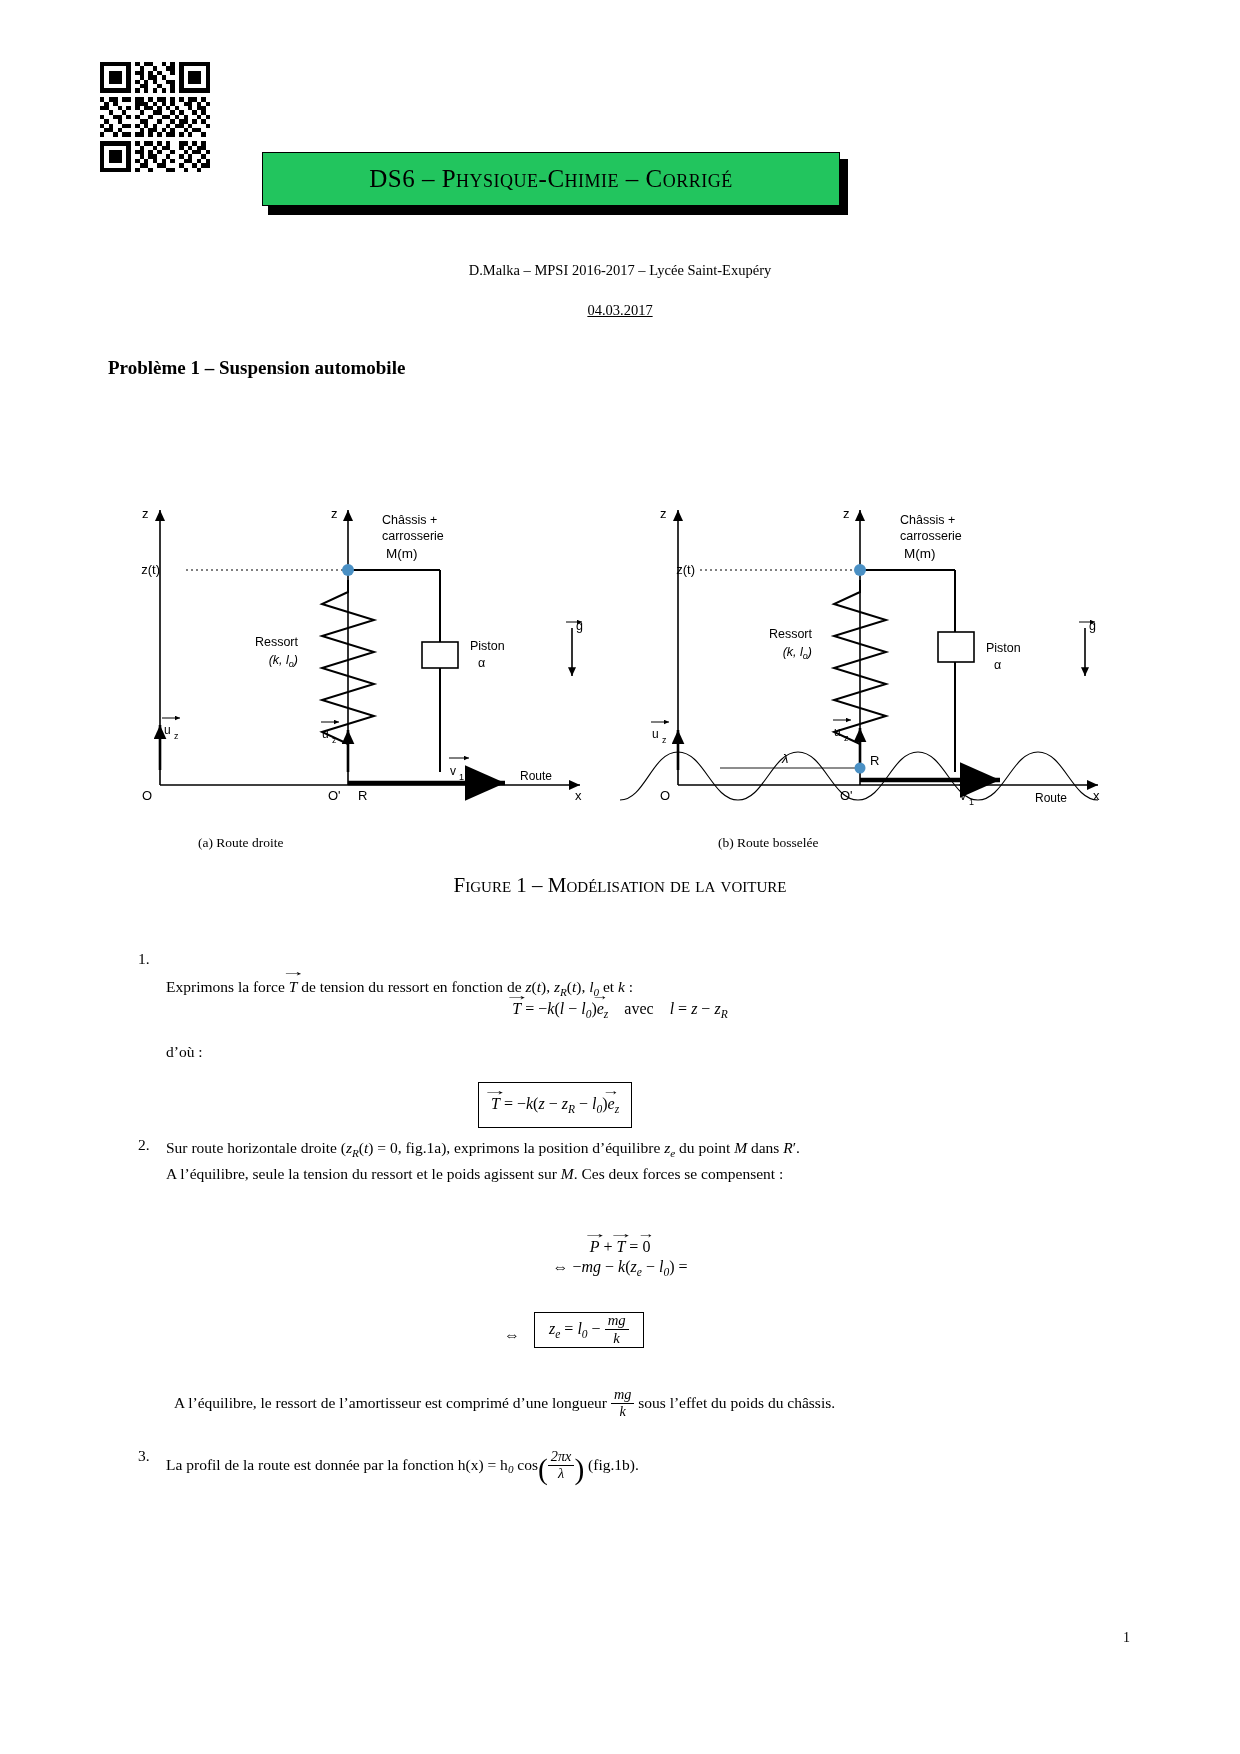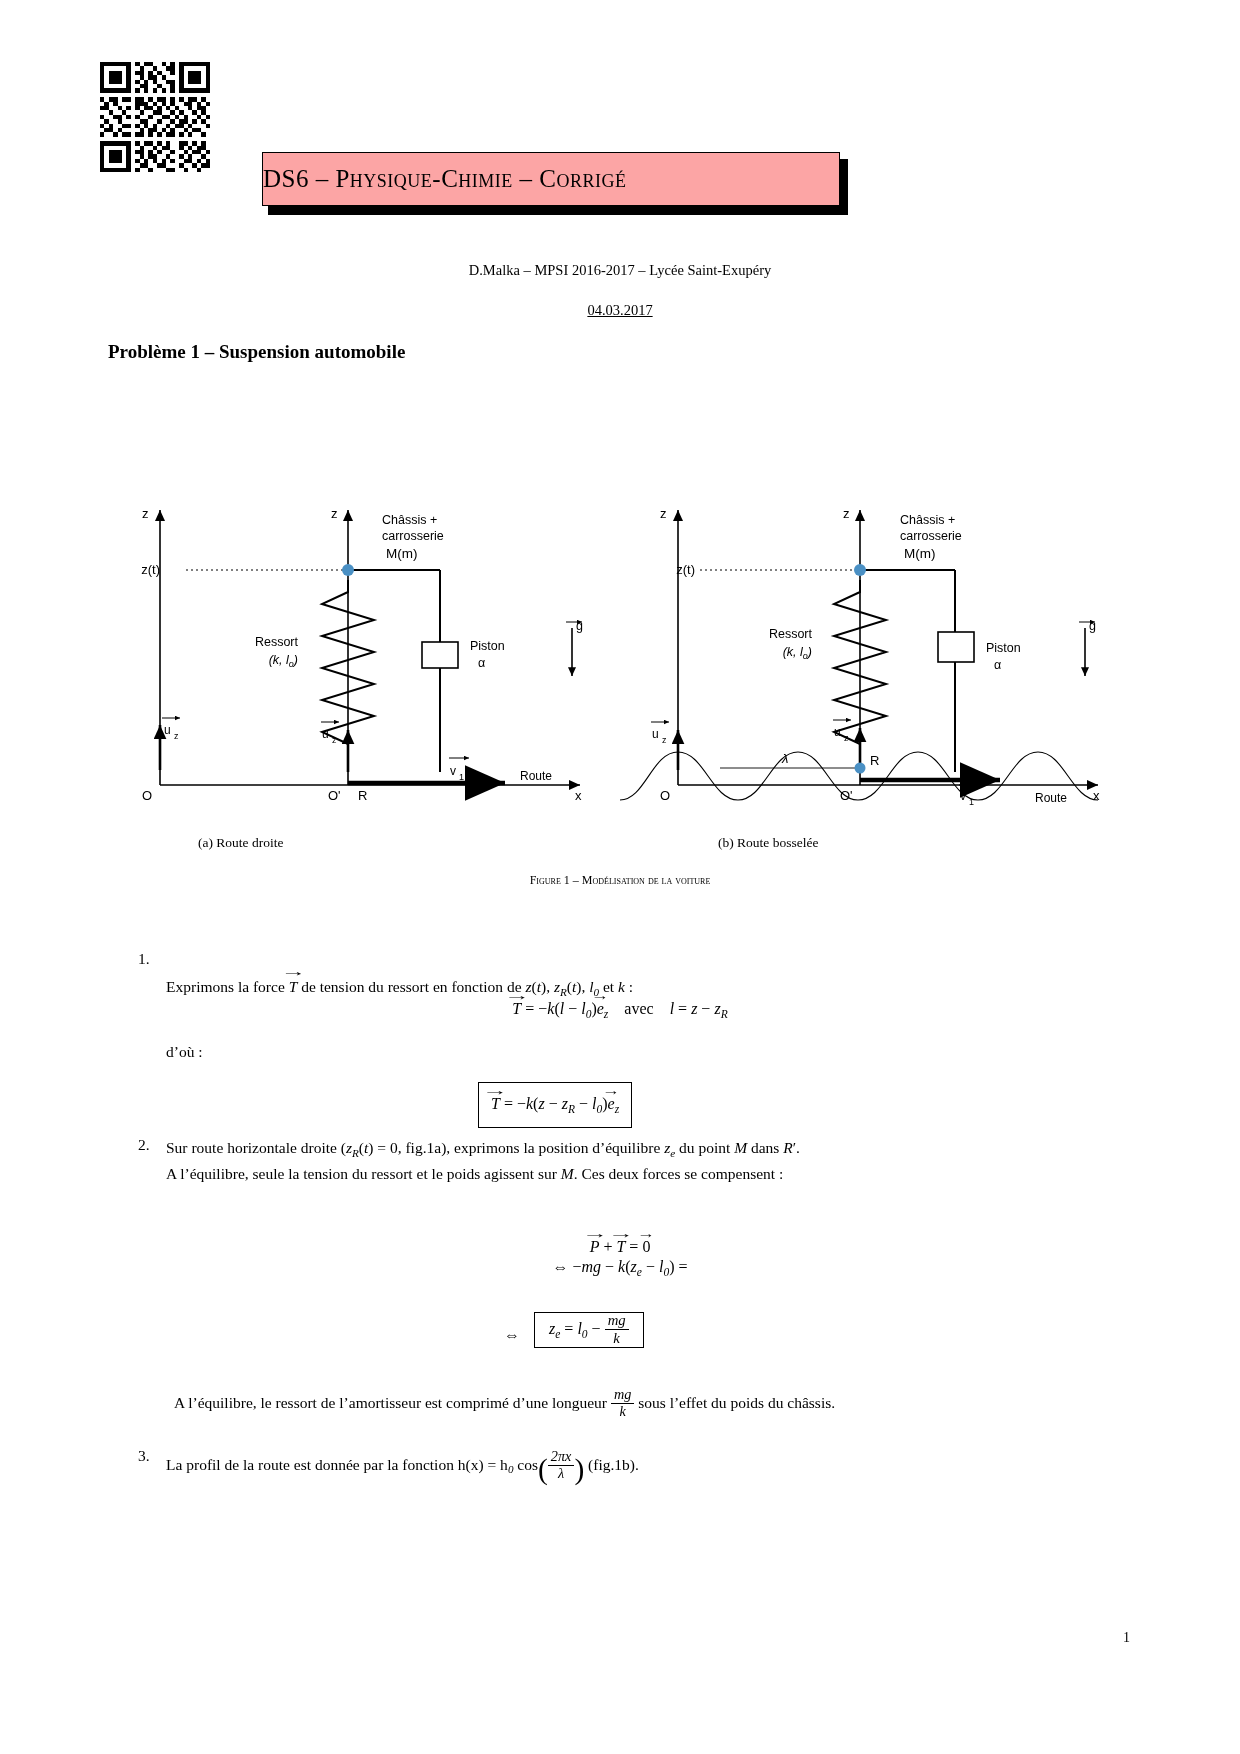--- a/index.html
+++ b/index.html
@@ -20,49 +20,49 @@
   .titlewrap { position:absolute; left:262px; top:152px; }
   .titleshadow {
     position:absolute; left:6px; top:7px;
     width:580px; height:56px;
     background:#000;
   }
   .titlebox {
     position:relative;
     width:576px; height:52px;
     border:1.3px solid #000;
-    background:#fca5a5;
-    display:flex; align-items:center; justify-content:flex-start;
+    background:#22c55e;
+    display:flex; align-items:center; justify-content:center;
   }
   .titlebox span {
     font-size:25px;
     letter-spacing:0.5px;
     white-space:nowrap;
   }
   .smallcaps { font-variant:small-caps; }
 
   .subtitle {
     position:absolute; left:0; top:262px; width:1240px;
     text-align:center; font-size:14.5px;
   }
   .datel {
     position:absolute; left:0; top:302px; width:1240px;
     text-align:center; font-size:14.5px;text-decoration:underline;
   }
 
   .h2 {
-    position:absolute; left:108px; top:341px;
+    position:absolute; left:108px; top:357px;
     font-size:19px; font-weight:bold;
   }
 
   
   .figure { position:absolute; left:100px; top:480px; width:1040px; height:420px; }
   .figcaption-a { position:absolute; left:198px; top:835px; font-size:13.5px; }
   .figcaption-b { position:absolute; left:718px; top:835px; font-size:13.5px; }
-  .figtitle { position:absolute; left:0; top:873px; width:1240px; text-align:center; font-size:12px; }
+  .figtitle { position:absolute; left:0; top:873px; width:1240px; text-align:center; font-size:21px; }
 
   svg text { font-family:"Liberation Sans", sans-serif; }
 
   
   .item { position:absolute; font-size:15.5px; line-height:1.55; }
   .num { position:absolute; font-size:15.5px; }
   .eq { position:absolute; width:1240px; text-align:center; font-size:16px; }
   .boxedeq {
     position:absolute;
     border:1.1px solid #000;

